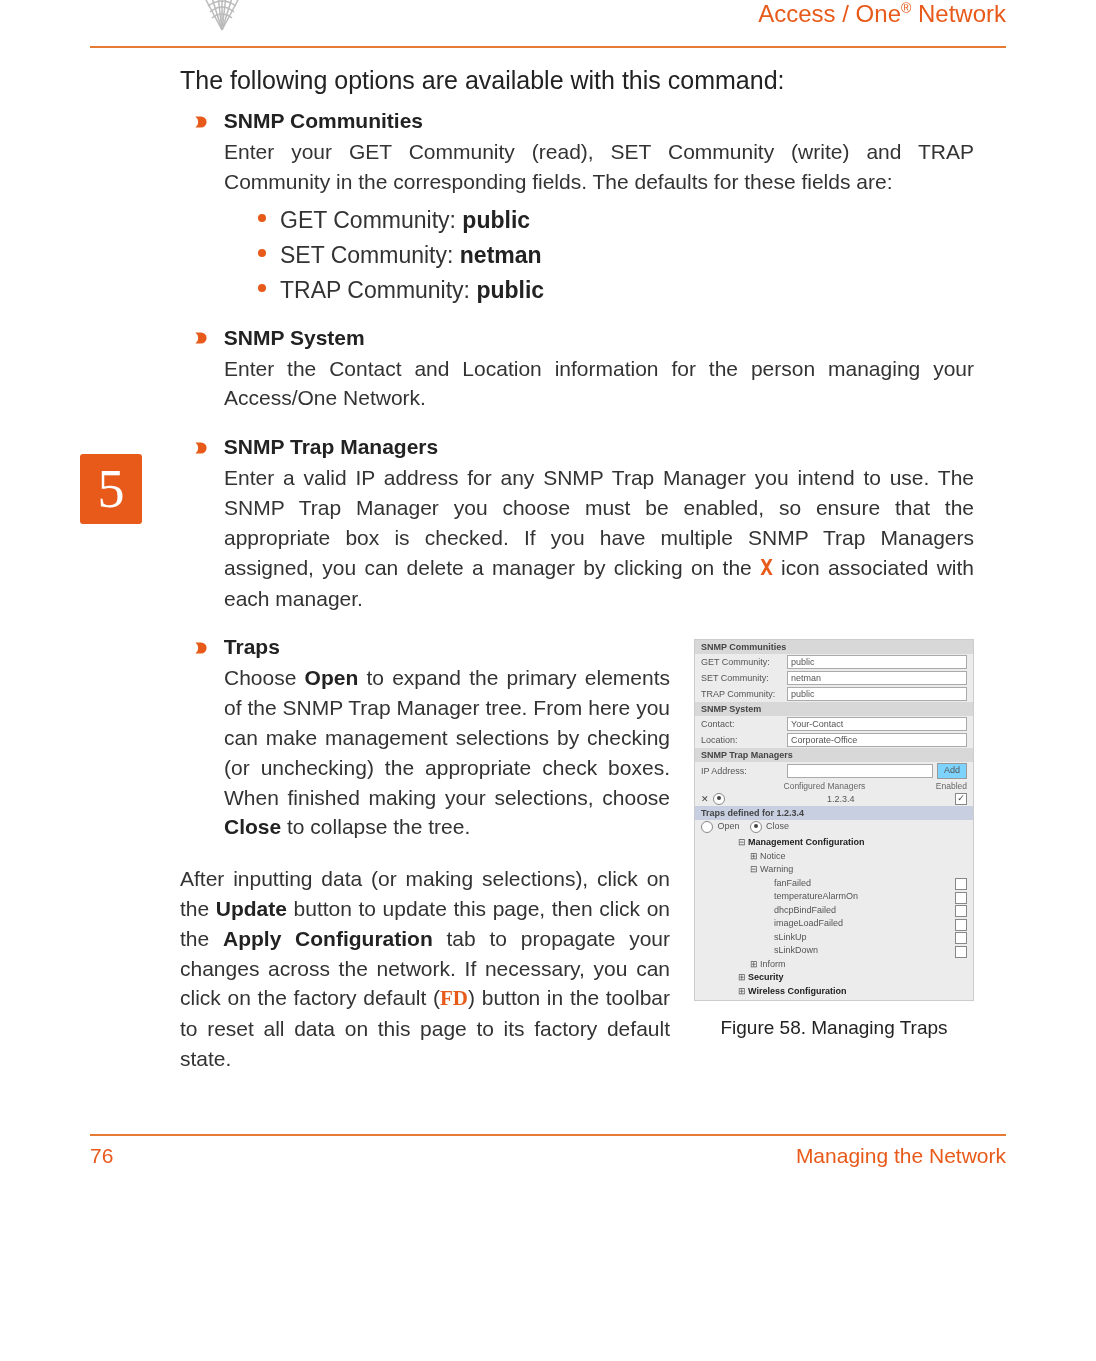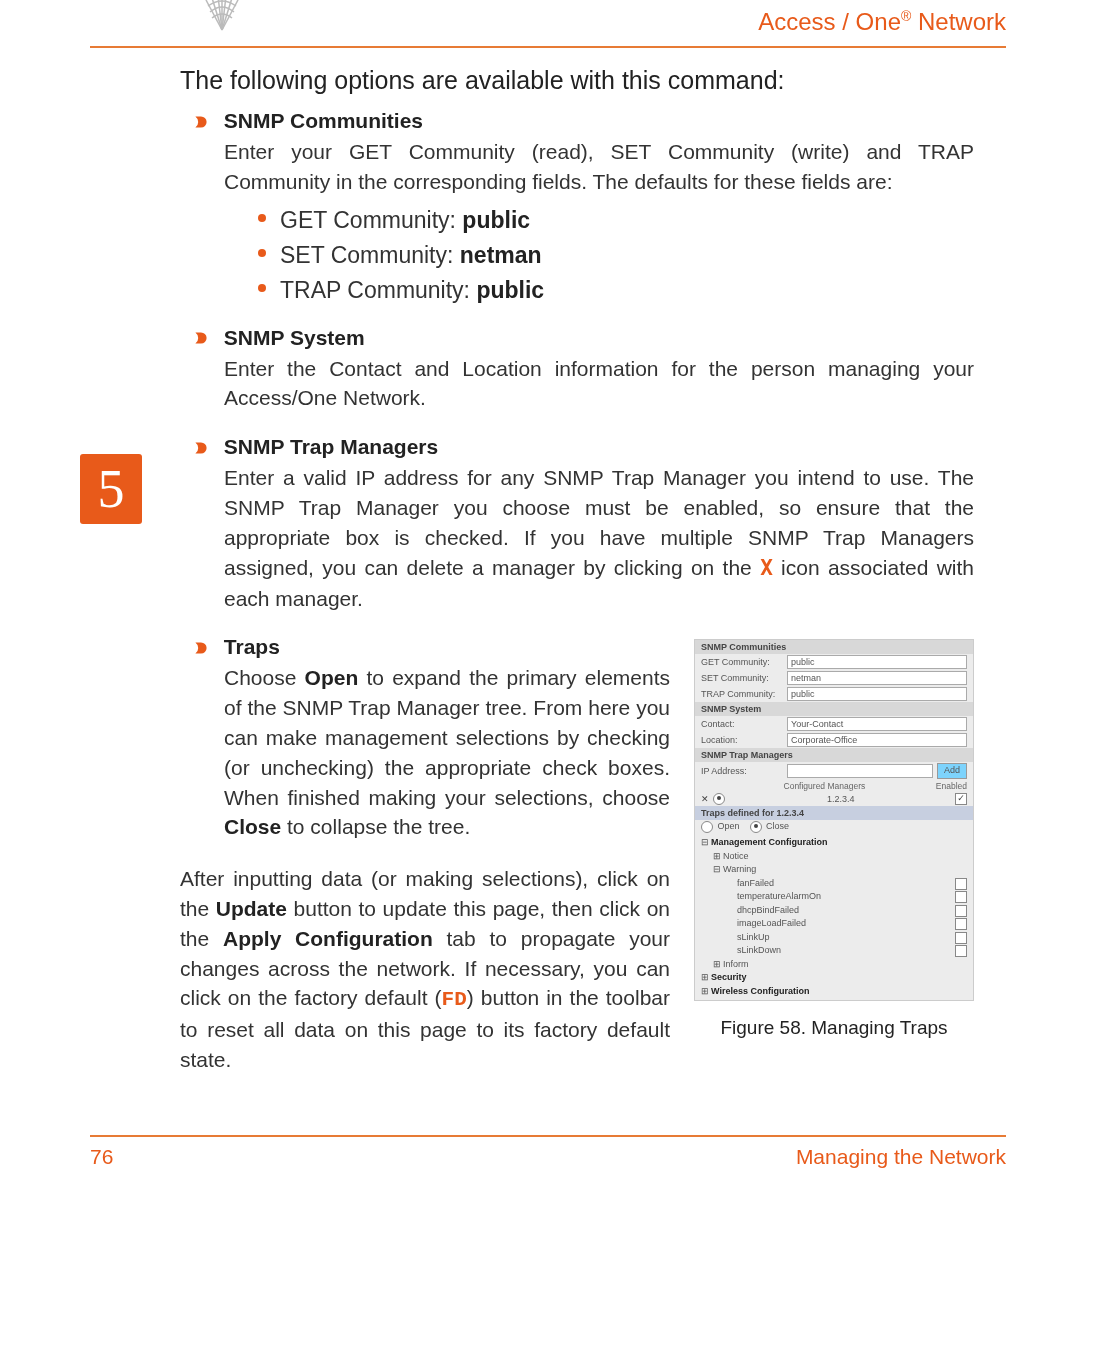--- a/index.html
+++ b/index.html
@@ -24,21 +24,21 @@
   }
   .header-logo {
     position: absolute;
     left: 110px;
     top: -8px;
     color: #bbb;
   }
   .header-title {
     position: absolute;
     right: 0;
-    top: 8px;
+    top: 0;
     font-size: 24px;
     color: #e85a1a;
   }
   .header-title sup {
     font-size: 14px;
     vertical-align: super;
   }
   .content {
     margin: 0 122px 0 180px;
   }
@@ -98,21 +98,21 @@
     border-radius: 50%;
   }
   .inline-x {
     color: #e85a1a;
     font-weight: bold;
     font-family: monospace;
   }
   .inline-fd {
     color: #e85a1a;
     font-weight: bold;
-    font-family: Liberation Mono, monospace;
+    font-family: Liberation Serif, serif;
   }
   .chapter-tab {
     position: absolute;
     left: 80px;
     top: 454px;
     width: 62px;
     height: 70px;
     background: #e85a1a;
     color: #fff;
     font-size: 54px;
@@ -191,21 +191,22 @@
     text-align: center;
   }
   .fp-tree {
     padding: 2px 6px;
     font-size: 9px;
     line-height: 1.5;
   }
   .fp-tree .tree-node {
     display: flex;
     justify-content: space-between;
-    align-items: center;
+    align-items: flex-end;
+    margin-left: 37px;
   }
   .fp-tree .indent1 { padding-left: 12px; }
   .fp-tree .indent3 { padding-left: 36px; }
   .figure-caption {
     text-align: center;
     font-size: 19px;
     color: #222;
     margin-top: 16px;
     font-family: Arial, sans-serif;
   }

